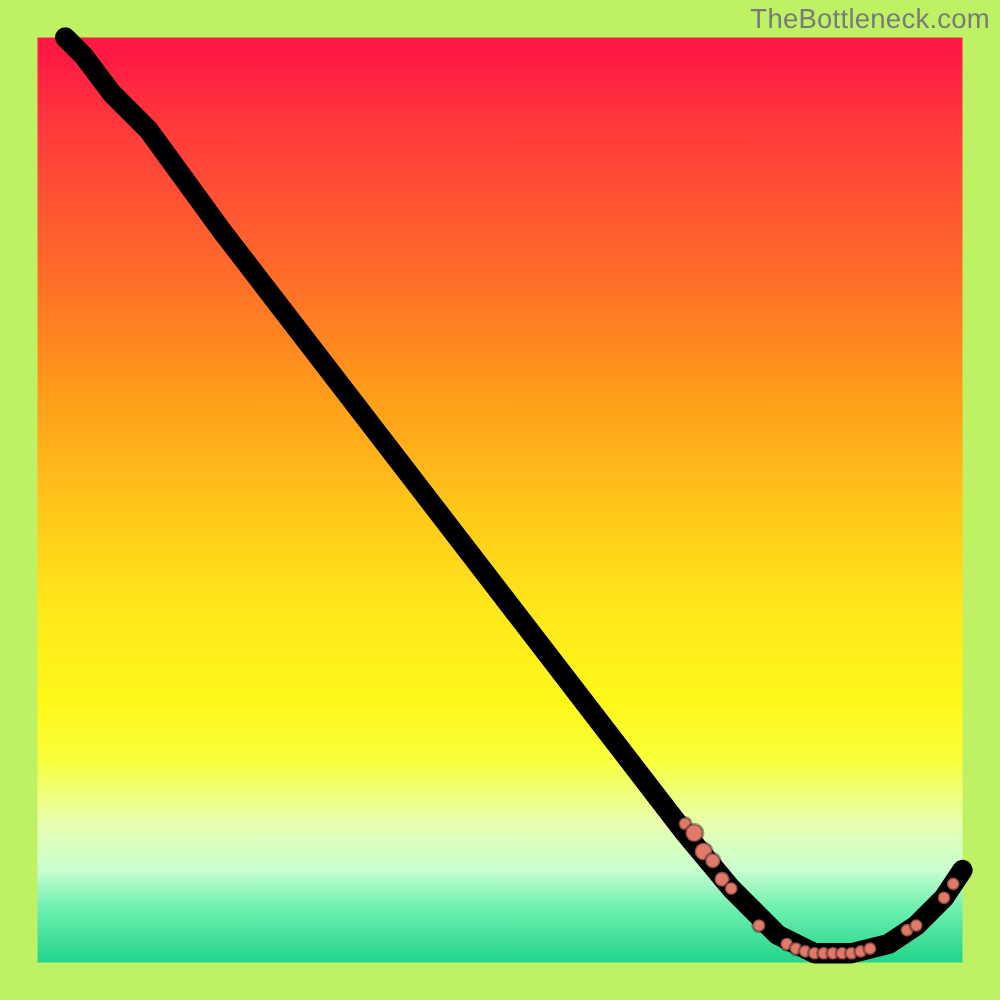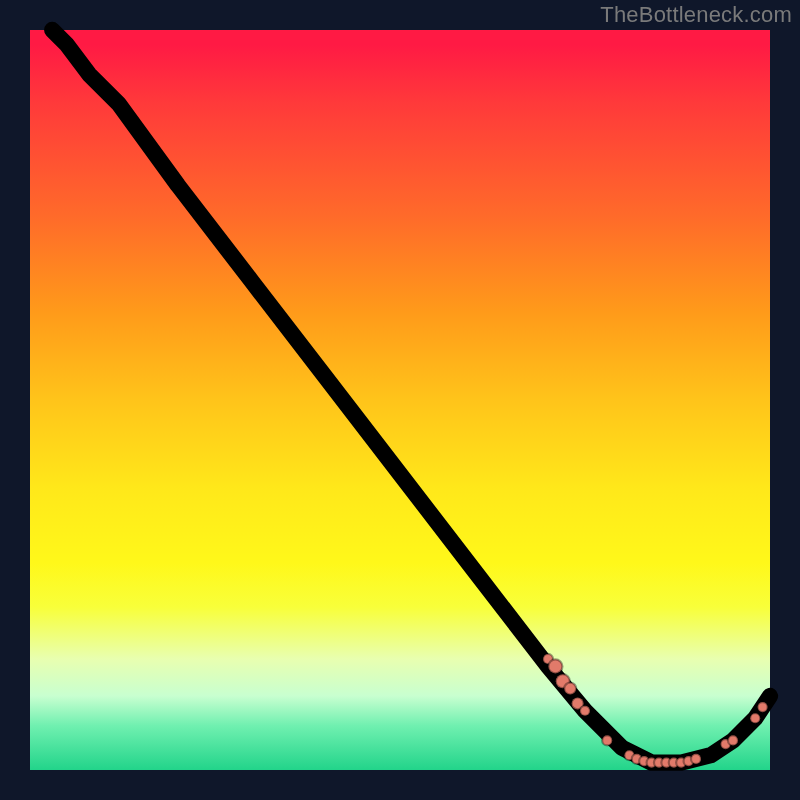--- a/index.html
+++ b/index.html
@@ -1,21 +1,21 @@
 <!DOCTYPE html>
 <html><head>
 <meta charset="utf-8">
 <style>
   * { margin: 0; padding: 0; box-sizing: border-box; }
   html, body { width: 800px; height: 800px; background: #000; overflow: hidden; }
   .frame {
     position: relative;
     width: 800px;
     height: 800px;
-    background: #0f172a;
+    background: #bef264;
   }
   .watermark {
     position: absolute;
     top: 2px;
     right: 8px;
     color: #7a7a7a;
     font-family: Arial, Helvetica, sans-serif;
     font-size: 22px;
     letter-spacing: 0.2px;
   }

